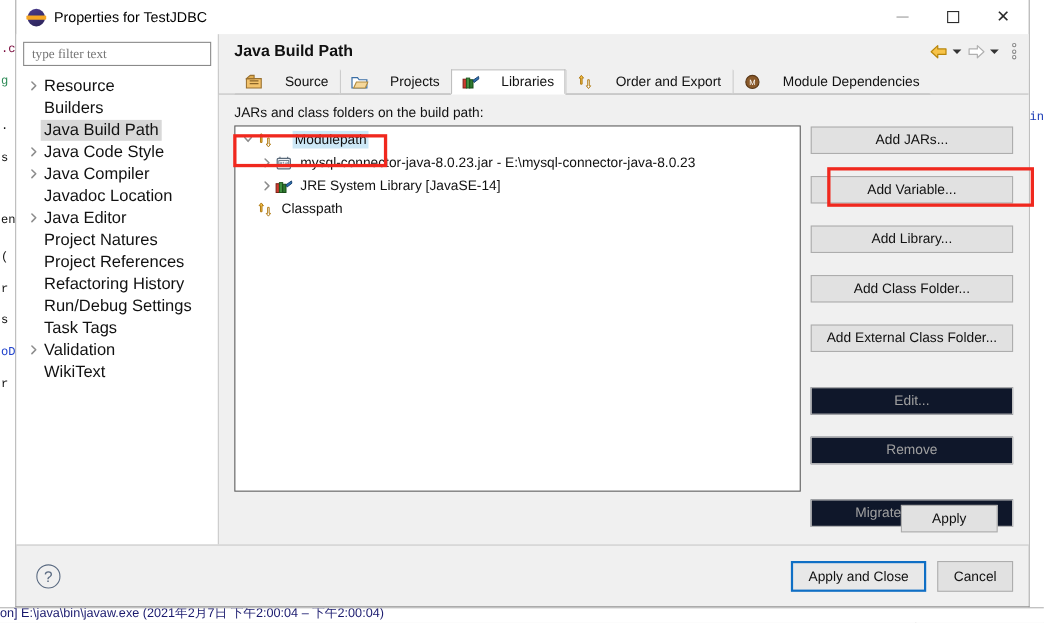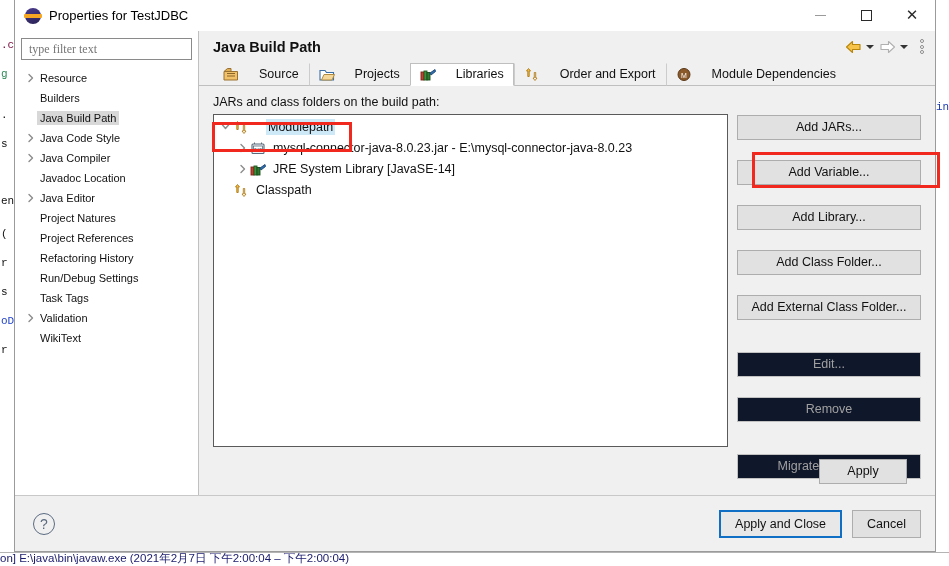--- a/index.html
+++ b/index.html
@@ -102,21 +102,21 @@
     display: flex; align-items: center; padding: 0 5px;
   }
   #filterbox input {
     border: none; outline: none; width: 100%;
     font-family: Liberation Serif, serif; font-size: 12px;
     color: #ef4444; background: transparent;
   }
   #tree-left { flex: 1 1 auto; overflow: hidden; padding-top: 2px; }
   .tnode {
     height: 20px; display: flex; align-items: center;
-    padding-left: 8px; font-size: 11px; color: #111;
+    padding-left: 8px; font-size: 15px; color: #111;
   }
   .tnode .arrow {
     width: 14px; flex: 0 0 auto; color: #8c8c8c; font-size: 10px;
     line-height: 1; display: flex; align-items: center; justify-content: center;
   }
   .tnode .arrow svg { display: block; }
   .tnode .tlabel { padding: 1px 3px; }
   .tnode.selected .tlabel { background: #d8d8d8; }
 
   

